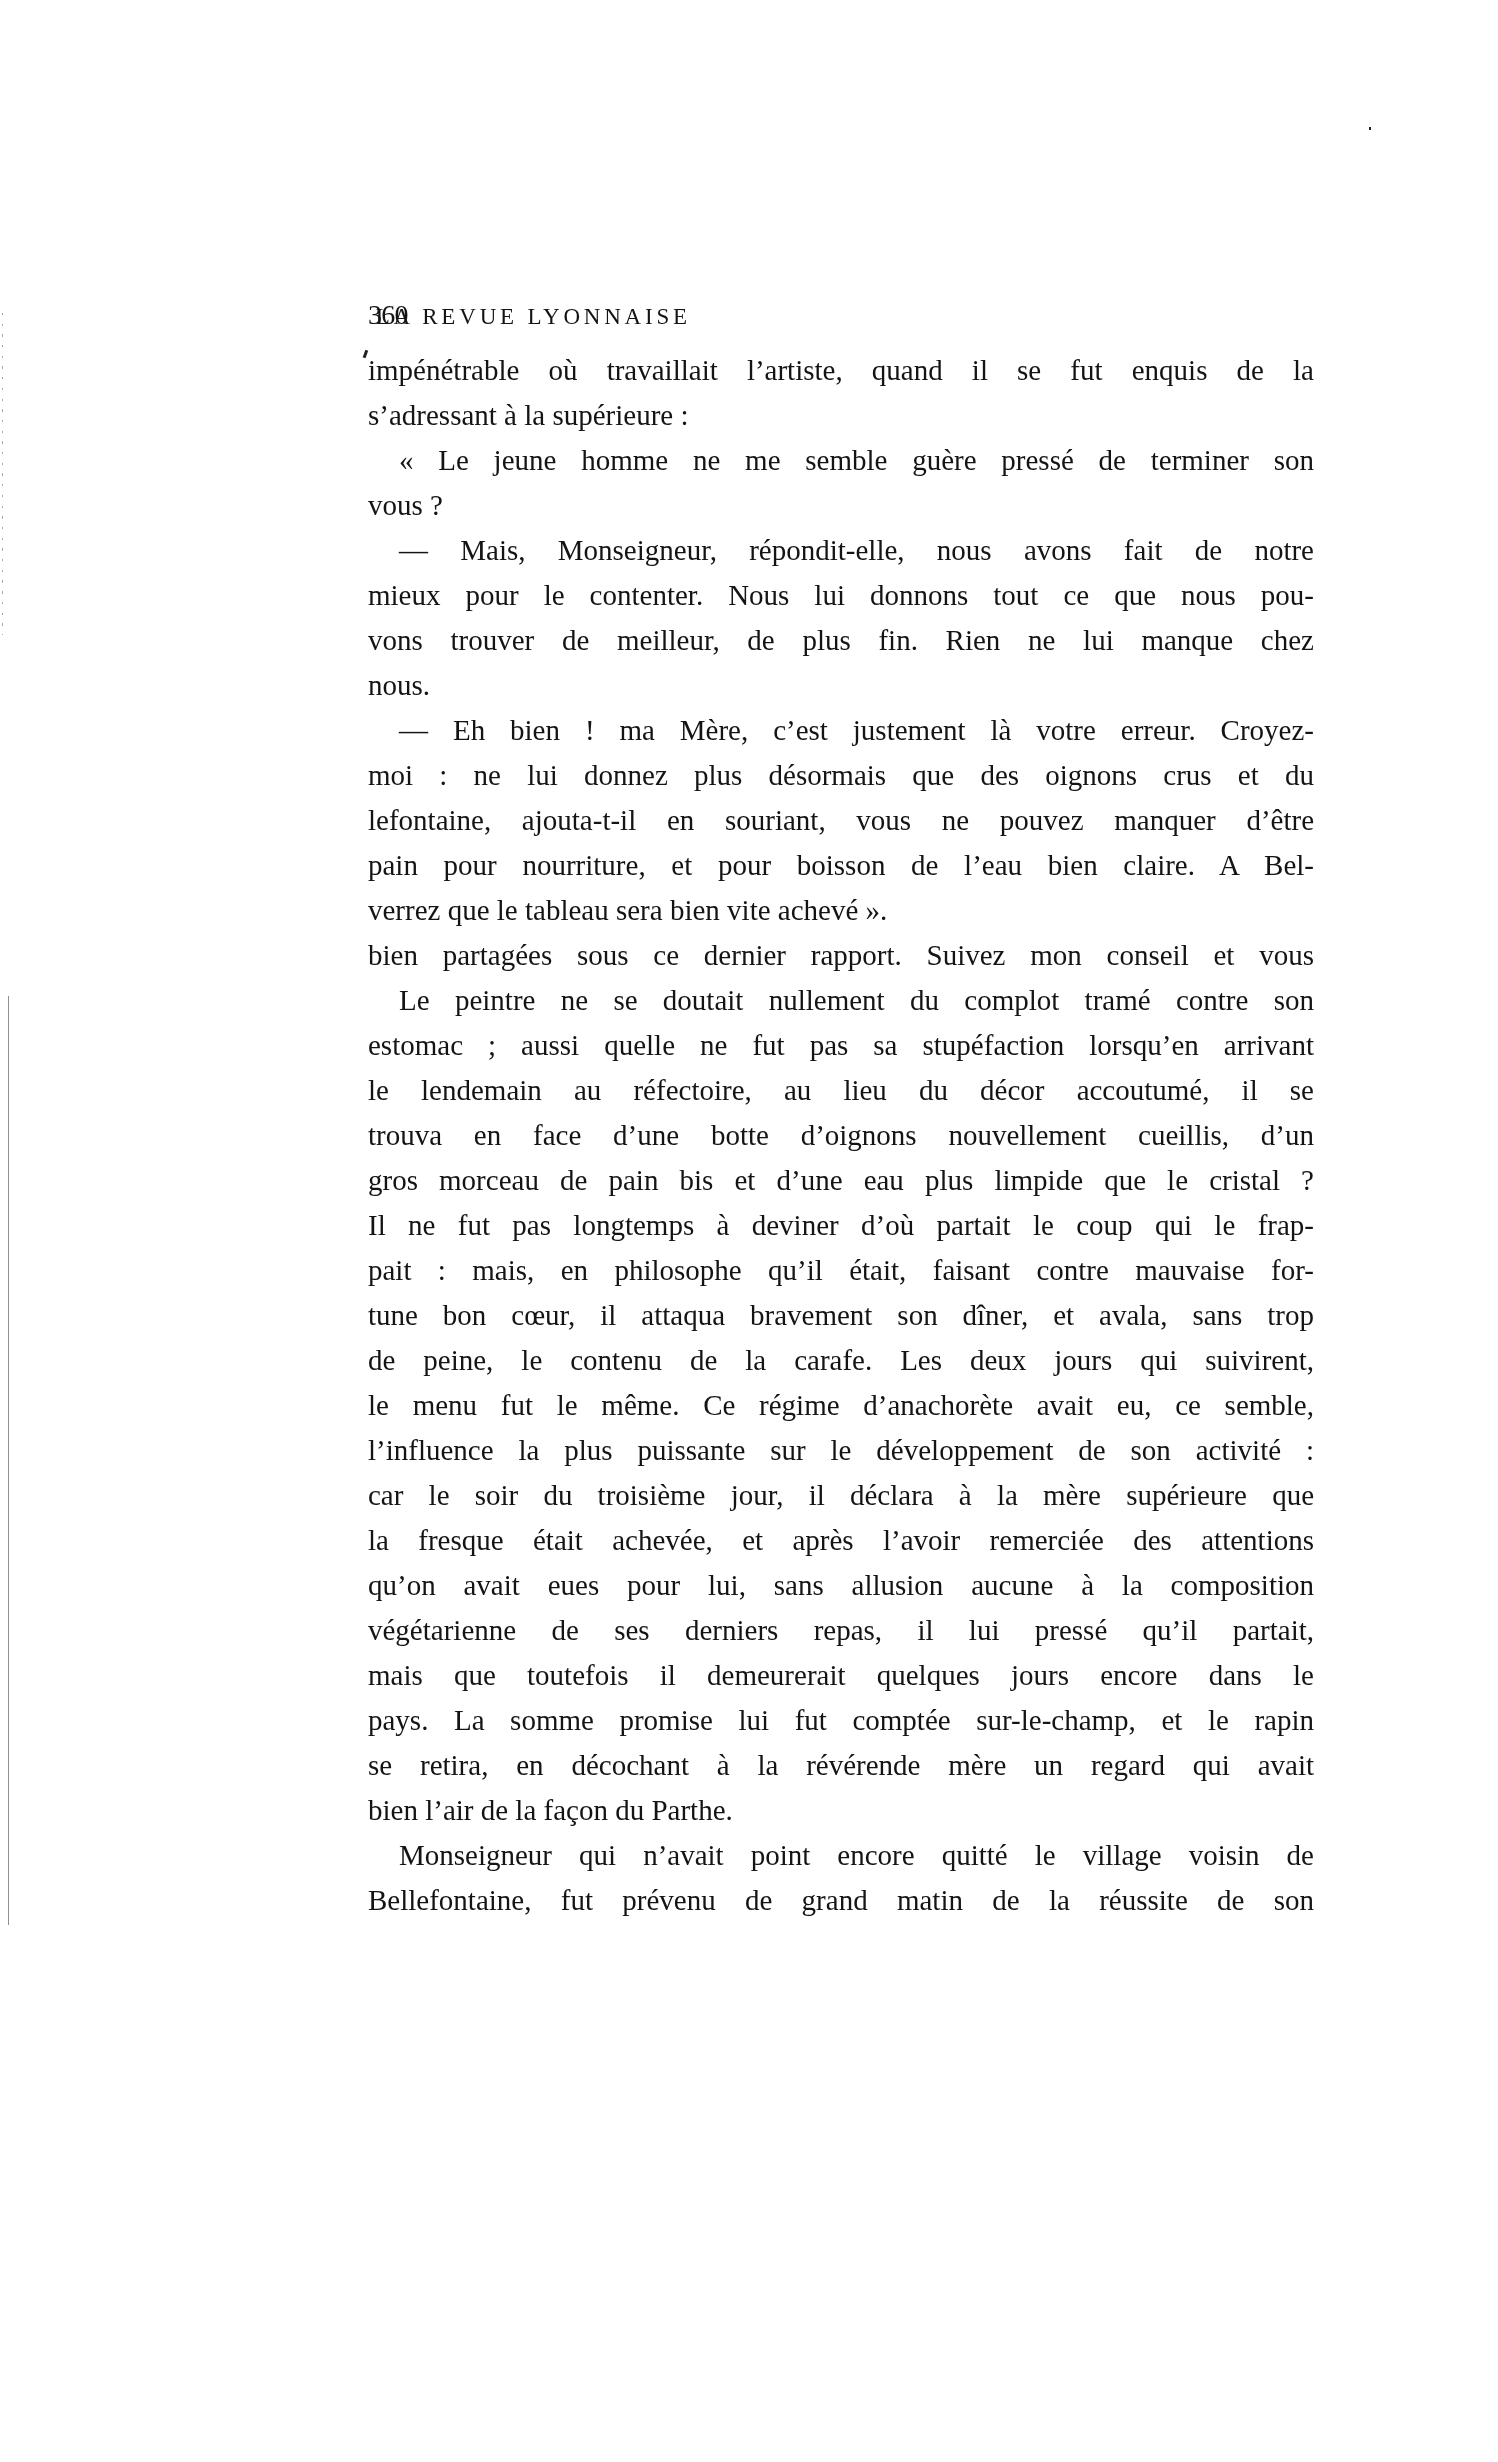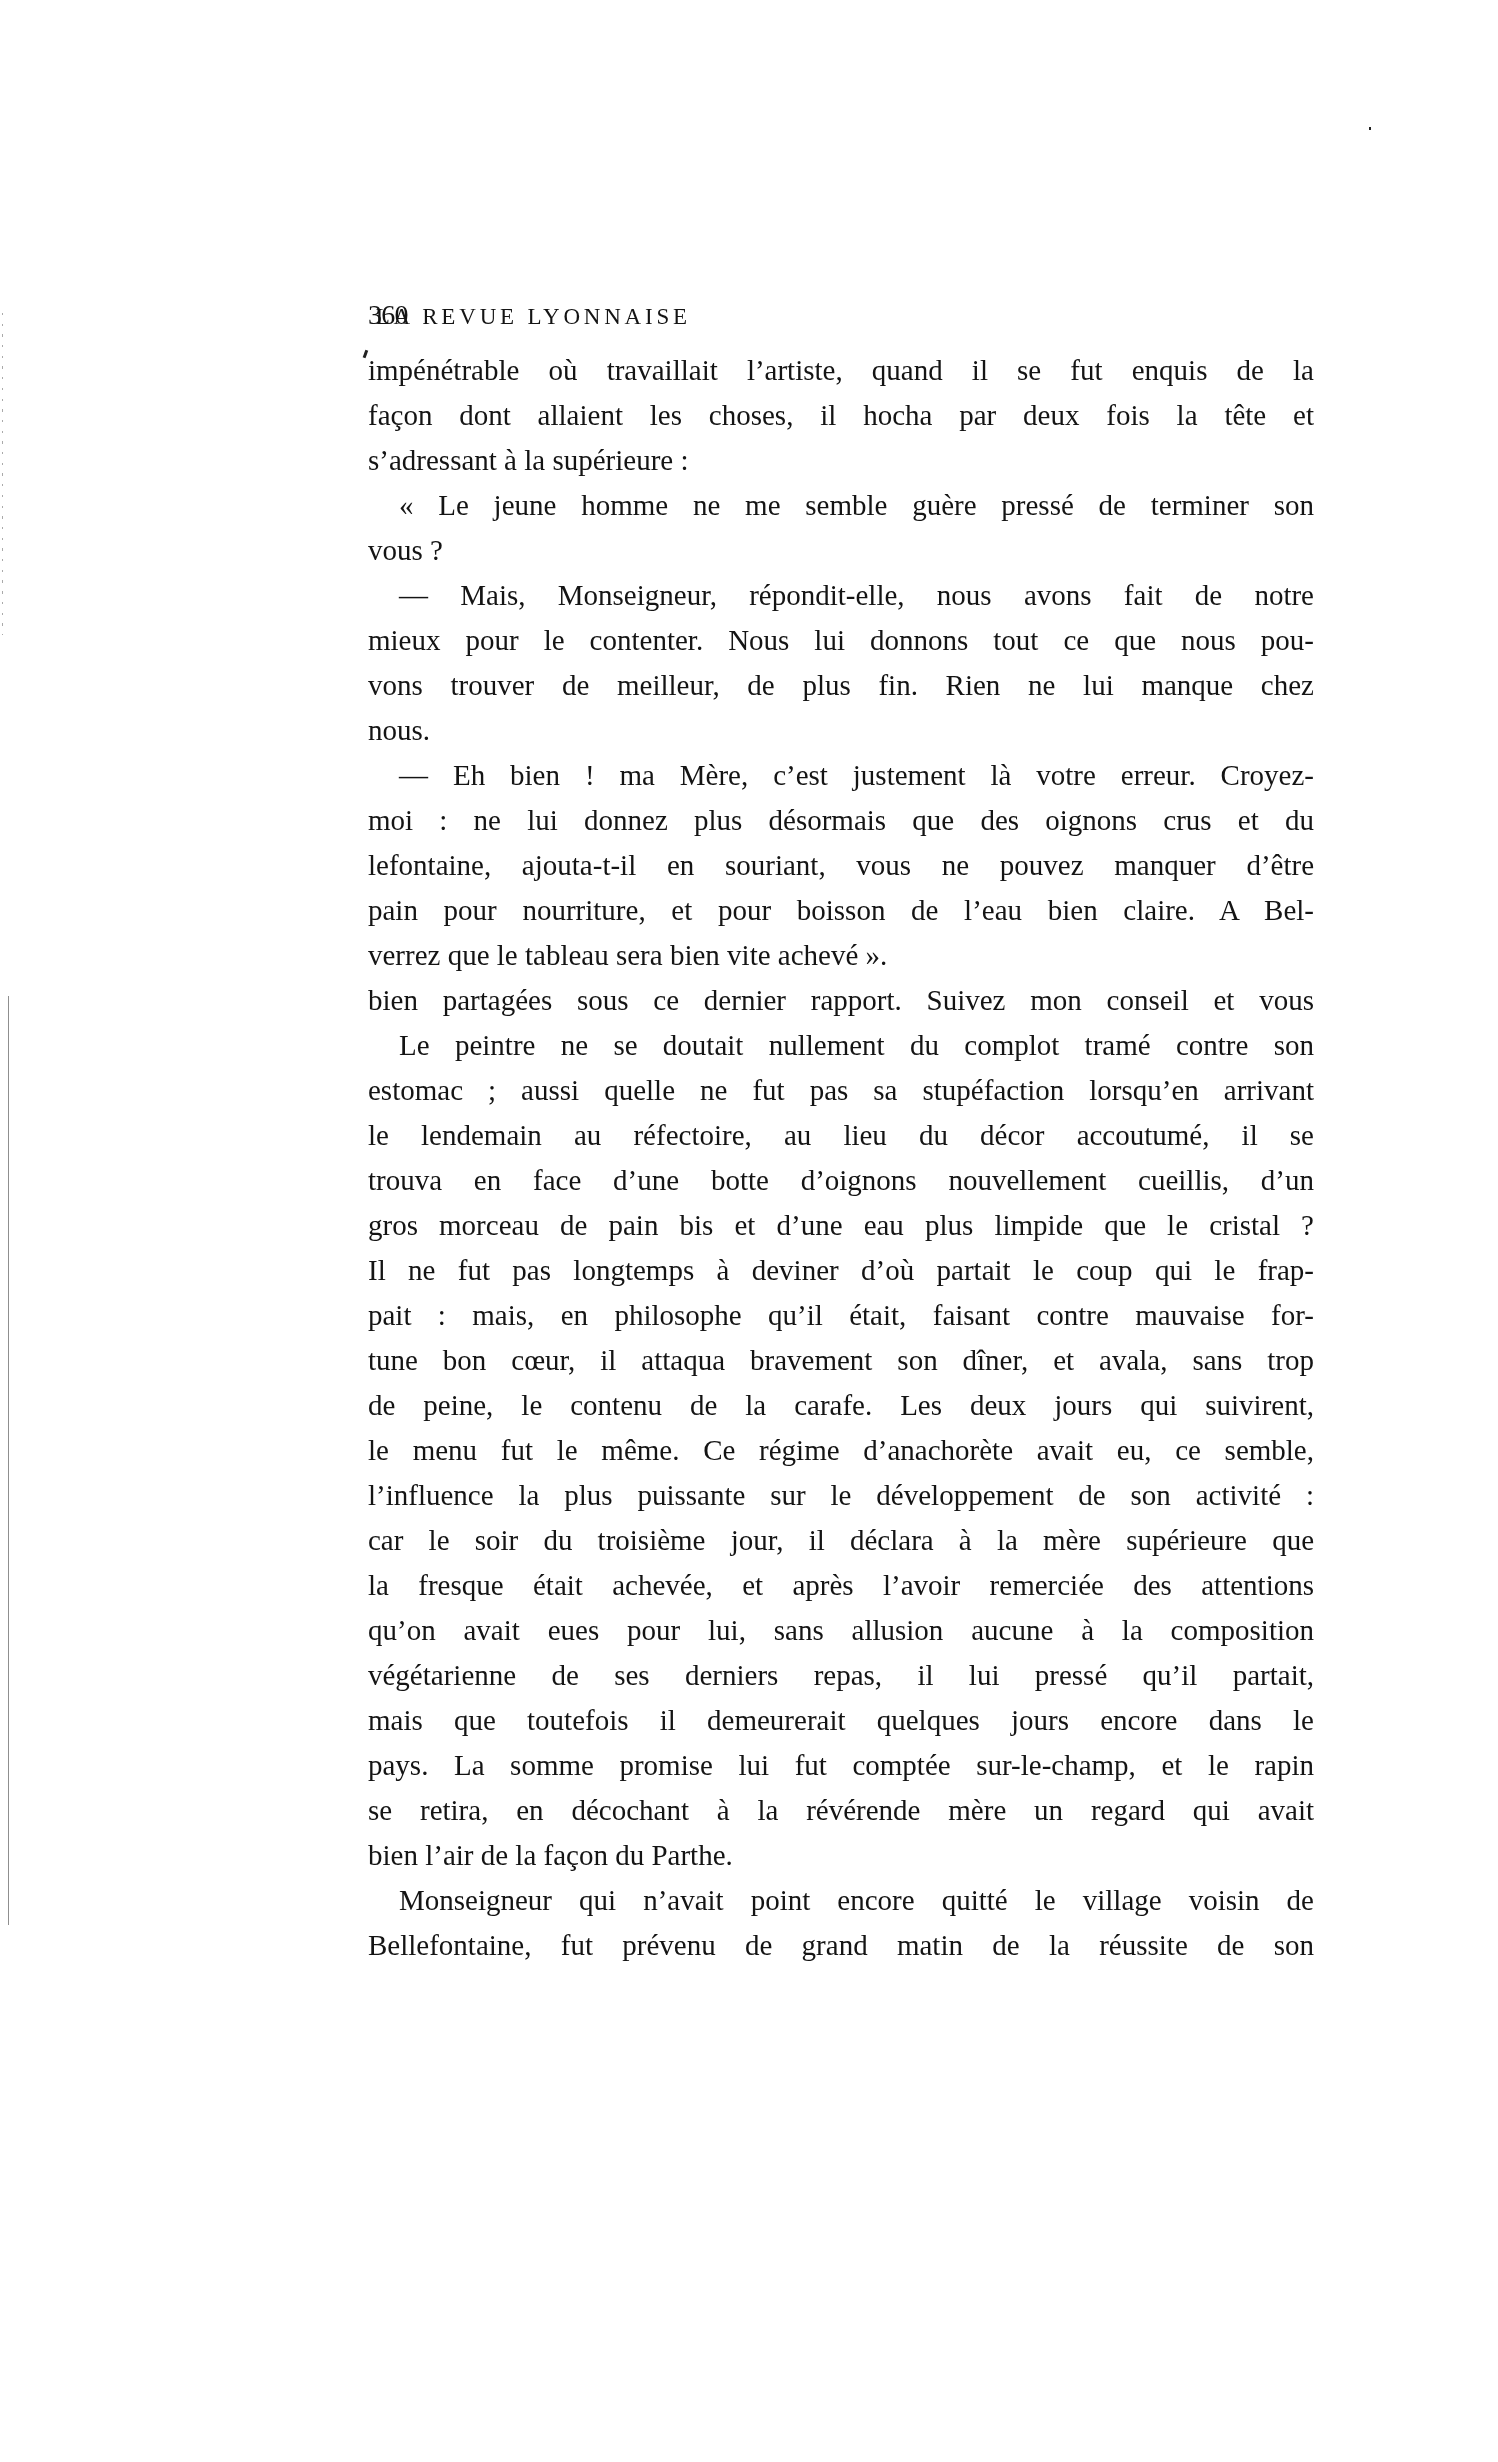--- a/index.html
+++ b/index.html
@@ -119,21 +119,20 @@
   <div class="running-head">
     <span class="page-number">360</span>
     <span class="journal-title">LA REVUE LYONNAISE</span>
   </div>
 
   <div class="speck" style="left:364px; top:344px; width:3.1px; height:7.7px; transform:rotate(20deg);"></div>
   <div class="speck" style="left:1369px; top:121px;"></div>
 
   <div class="body-text" id="body-text">
       <span class="line">impénétrable où travaillait l’artiste, quand il se fut enquis de la</span>
-      <span class="line">façon dont allaient les choses, il hocha par deux fois la tête et</span>
       <span class="line last">s’adressant à la supérieure :</span>
       <span class="line indent">« Le jeune homme ne me semble guère pressé de terminer son</span>
       <span class="line last">vous ?</span>
       <span class="line indent">— Mais, Monseigneur, répondit-elle, nous avons fait de notre</span>
       <span class="line">mieux pour le contenter. Nous lui donnons tout ce que nous pou-</span>
       <span class="line">vons trouver de meilleur, de plus fin. Rien ne lui manque chez</span>
       <span class="line last">nous.</span>
       <span class="line indent">— Eh bien ! ma Mère, c’est justement là votre erreur. Croyez-</span>
       <span class="line">moi : ne lui donnez plus désormais que des oignons crus et du</span>
       <span class="line">lefontaine, ajouta-t-il en souriant, vous ne pouvez manquer d’être</span>

